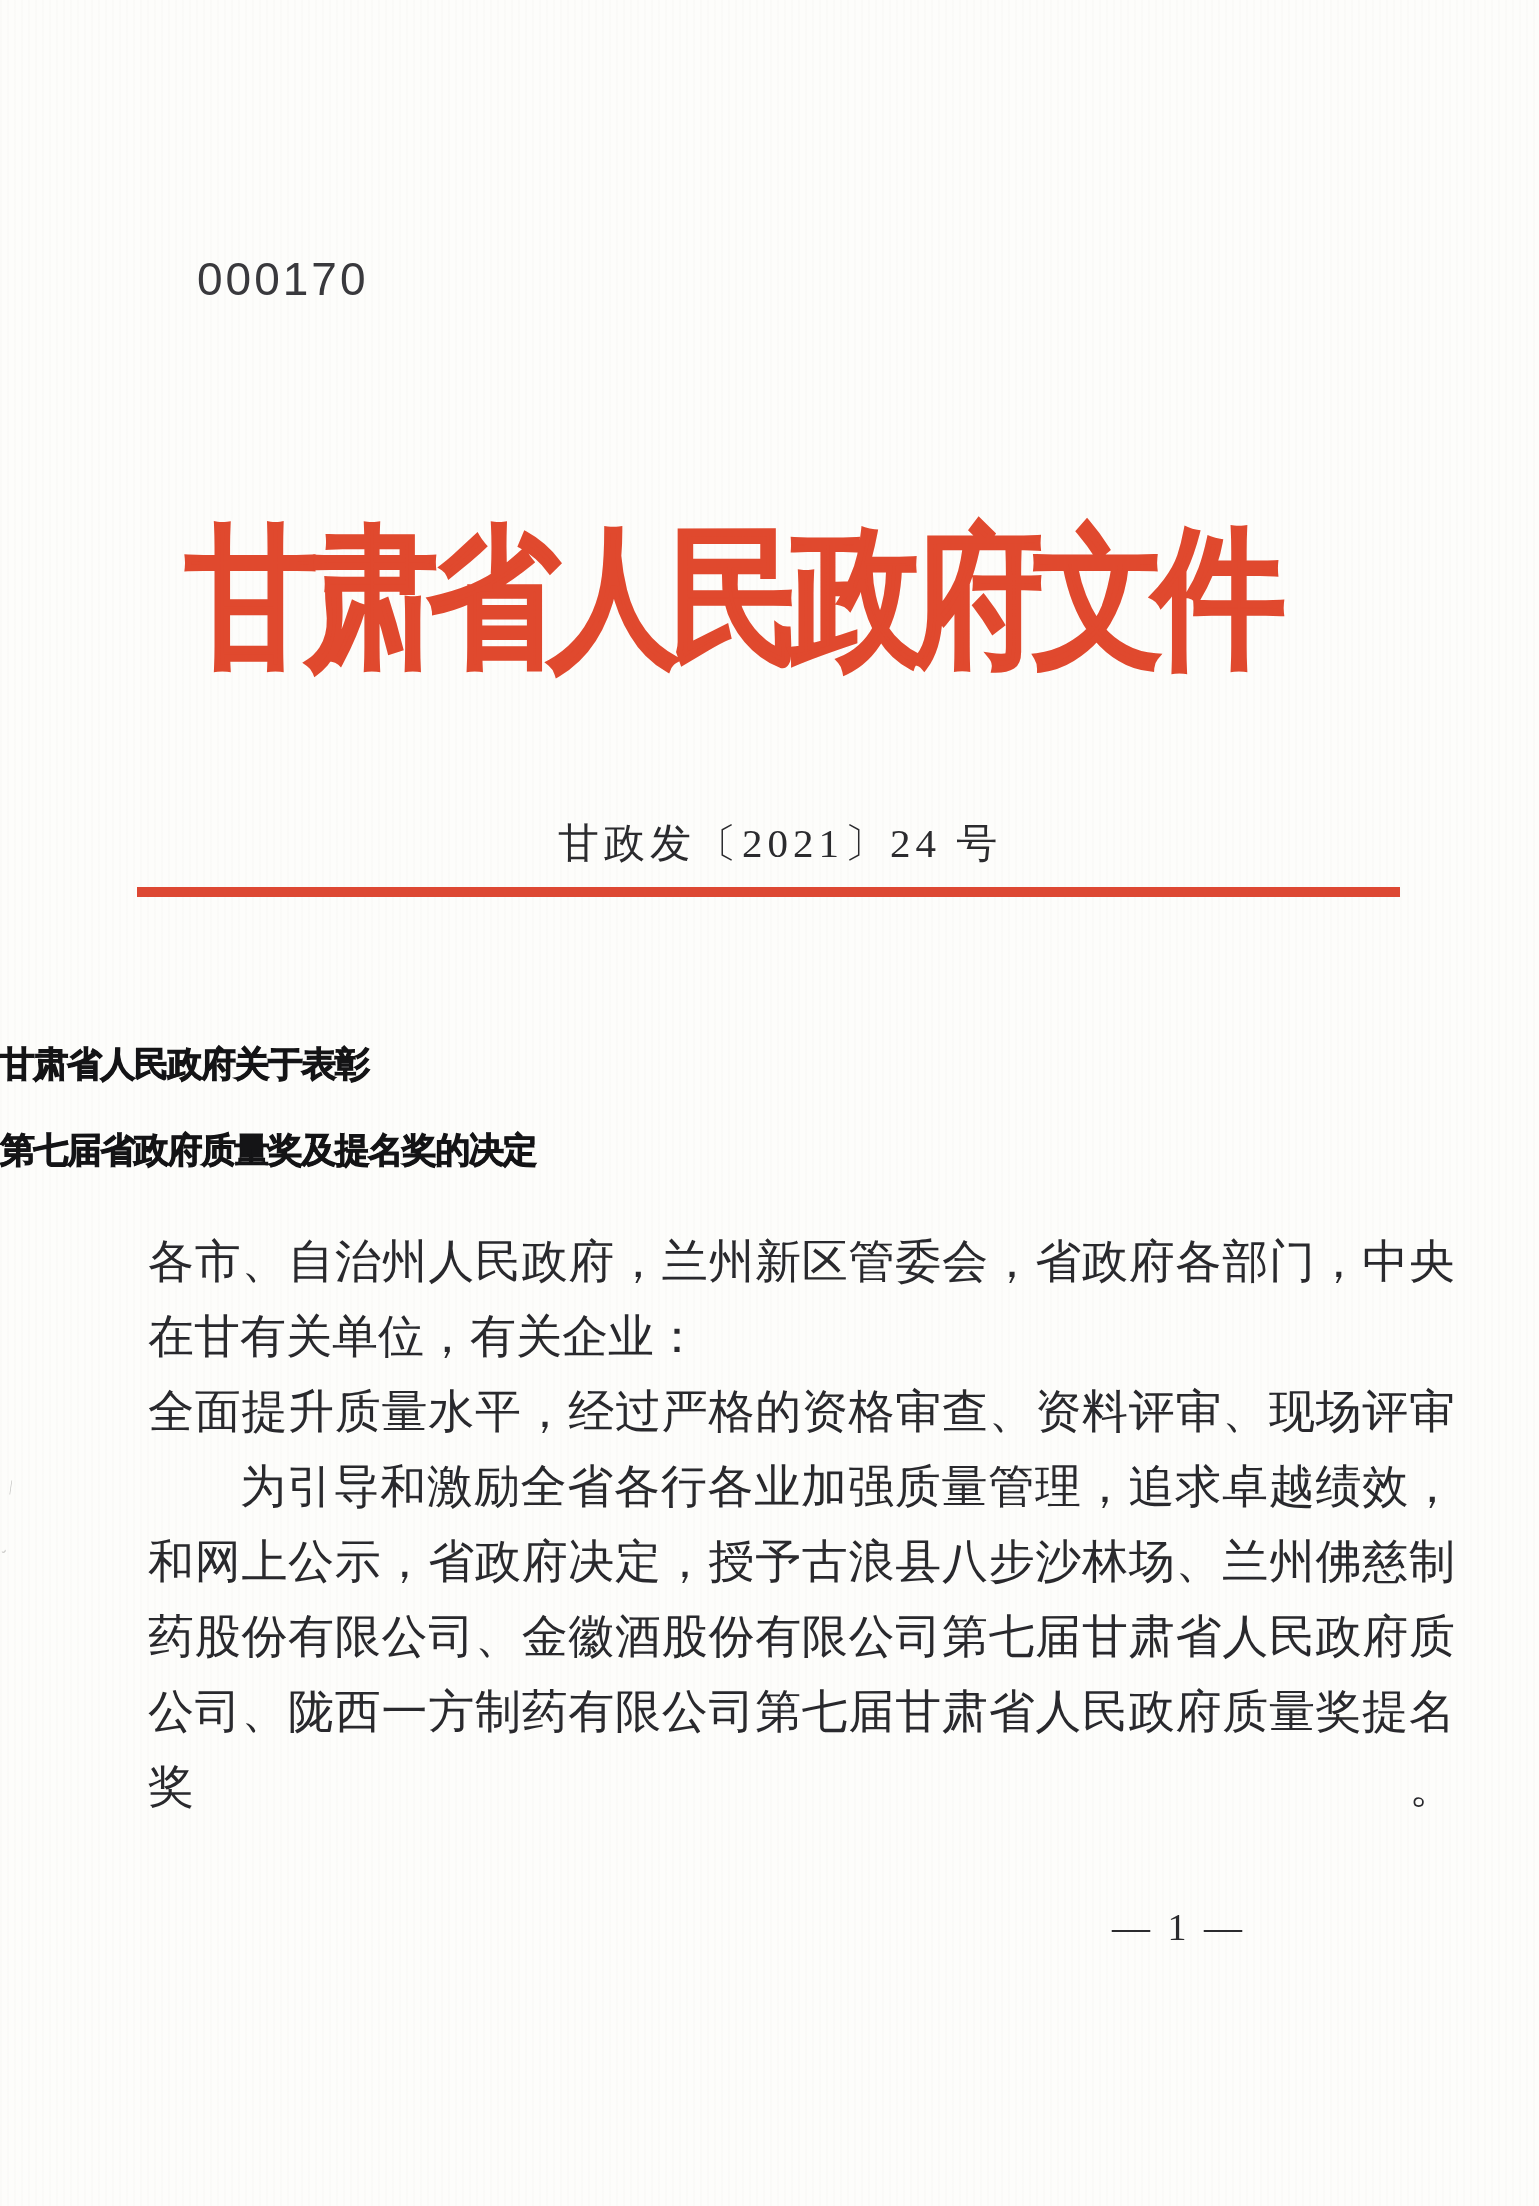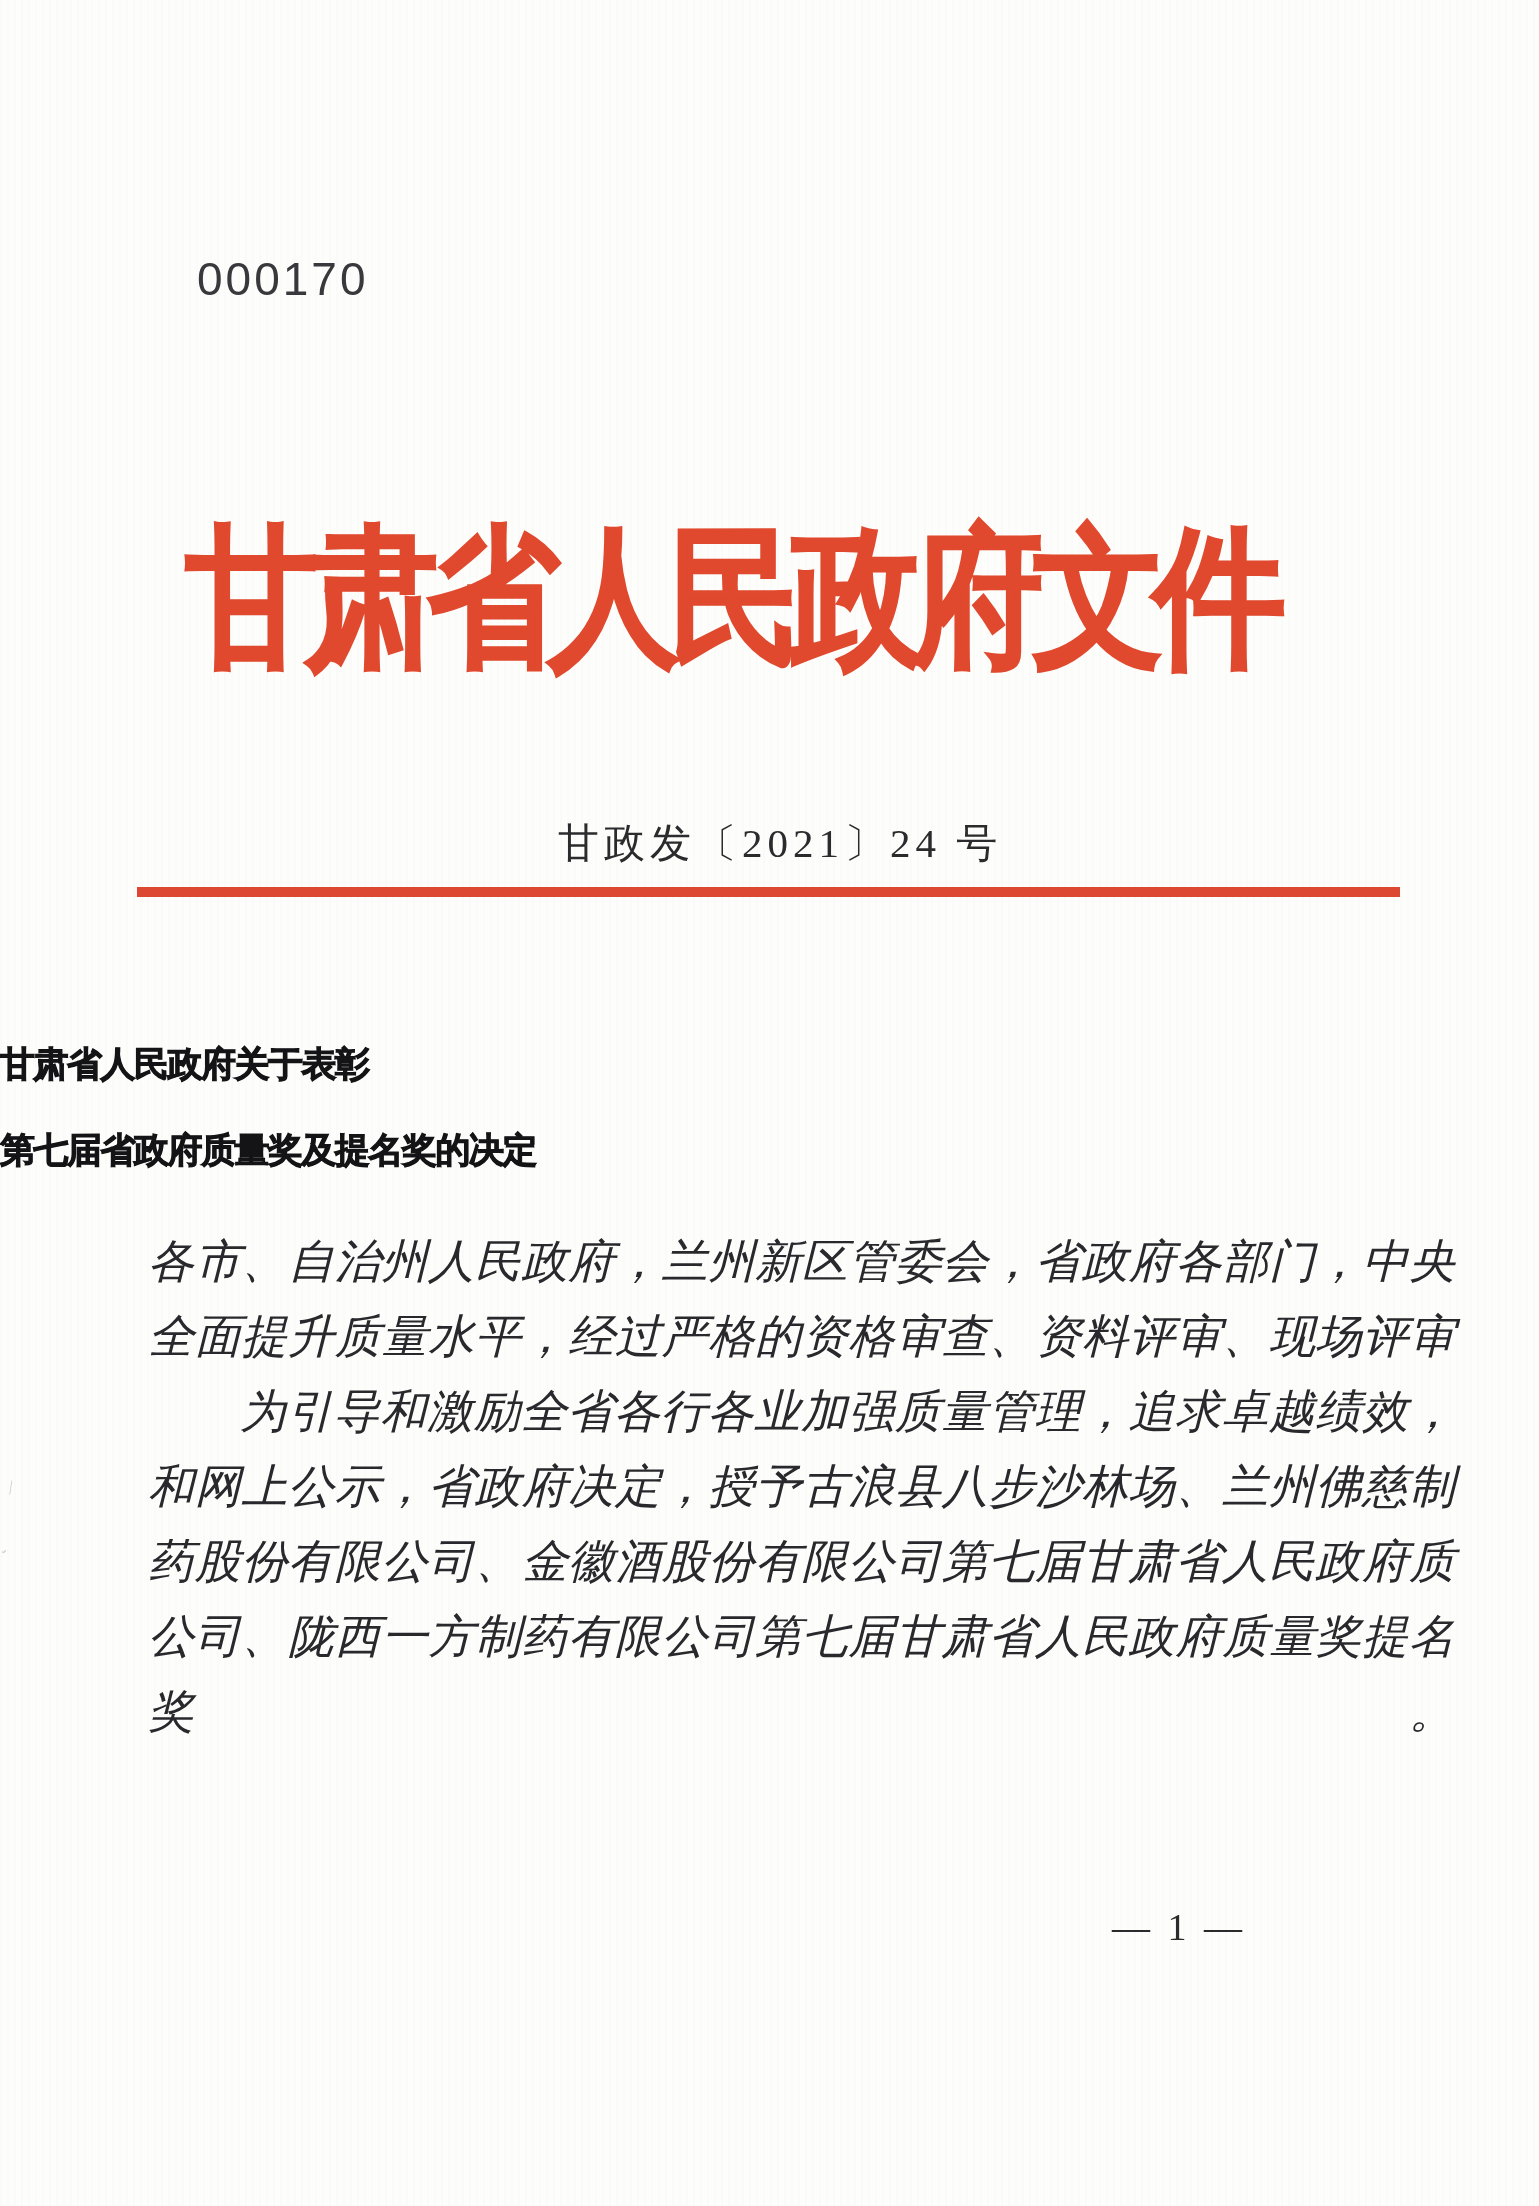--- a/index.html
+++ b/index.html
@@ -88,21 +88,20 @@
   }
   .bl {
     height: 75px;
     line-height: 75px;
     white-space: nowrap;
   }
   .bl.j {
     white-space: normal;
     text-align: justify;
     text-align-last: justify;
-    font-style: italic;
   }
   .bl.ind { text-indent: 92px; }
 
   .page-number {
     position: absolute;
     left: 1112px;
     top: 1905px;
     font-size: 38px;
     letter-spacing: 4px;
     color: #2b2b2e;
@@ -135,20 +134,21 @@
 
   <div class="red-rule"></div>
 
   <div class="doc-title">
     <div>甘肃省人民政府关于表彰</div>
     <div>第七届省政府质量奖及提名奖的决定</div>
   </div>
 
   <div class="body-text">
     <div class="bl j">各市、自治州人民政府，兰州新区管委会，省政府各部门，中央</div>
+    <div class="bl">在甘有关单位，有关企业：</div>
     <div class="bl j">全面提升质量水平，经过严格的资格审查、资料评审、现场评审</div>
     <div class="bl j ind">为引导和激励全省各行各业加强质量管理，追求卓越绩效，</div>
     <div class="bl j">和网上公示，省政府决定，授予古浪县八步沙林场、兰州佛慈制</div>
     <div class="bl j">药股份有限公司、金徽酒股份有限公司第七届甘肃省人民政府质</div>
     <div class="bl j">公司、陇西一方制药有限公司第七届甘肃省人民政府质量奖提名奖。</div>
   </div>
 
   <div class="page-number">— 1 —</div>
 
   <div class="artifact a1">᷉</div>

